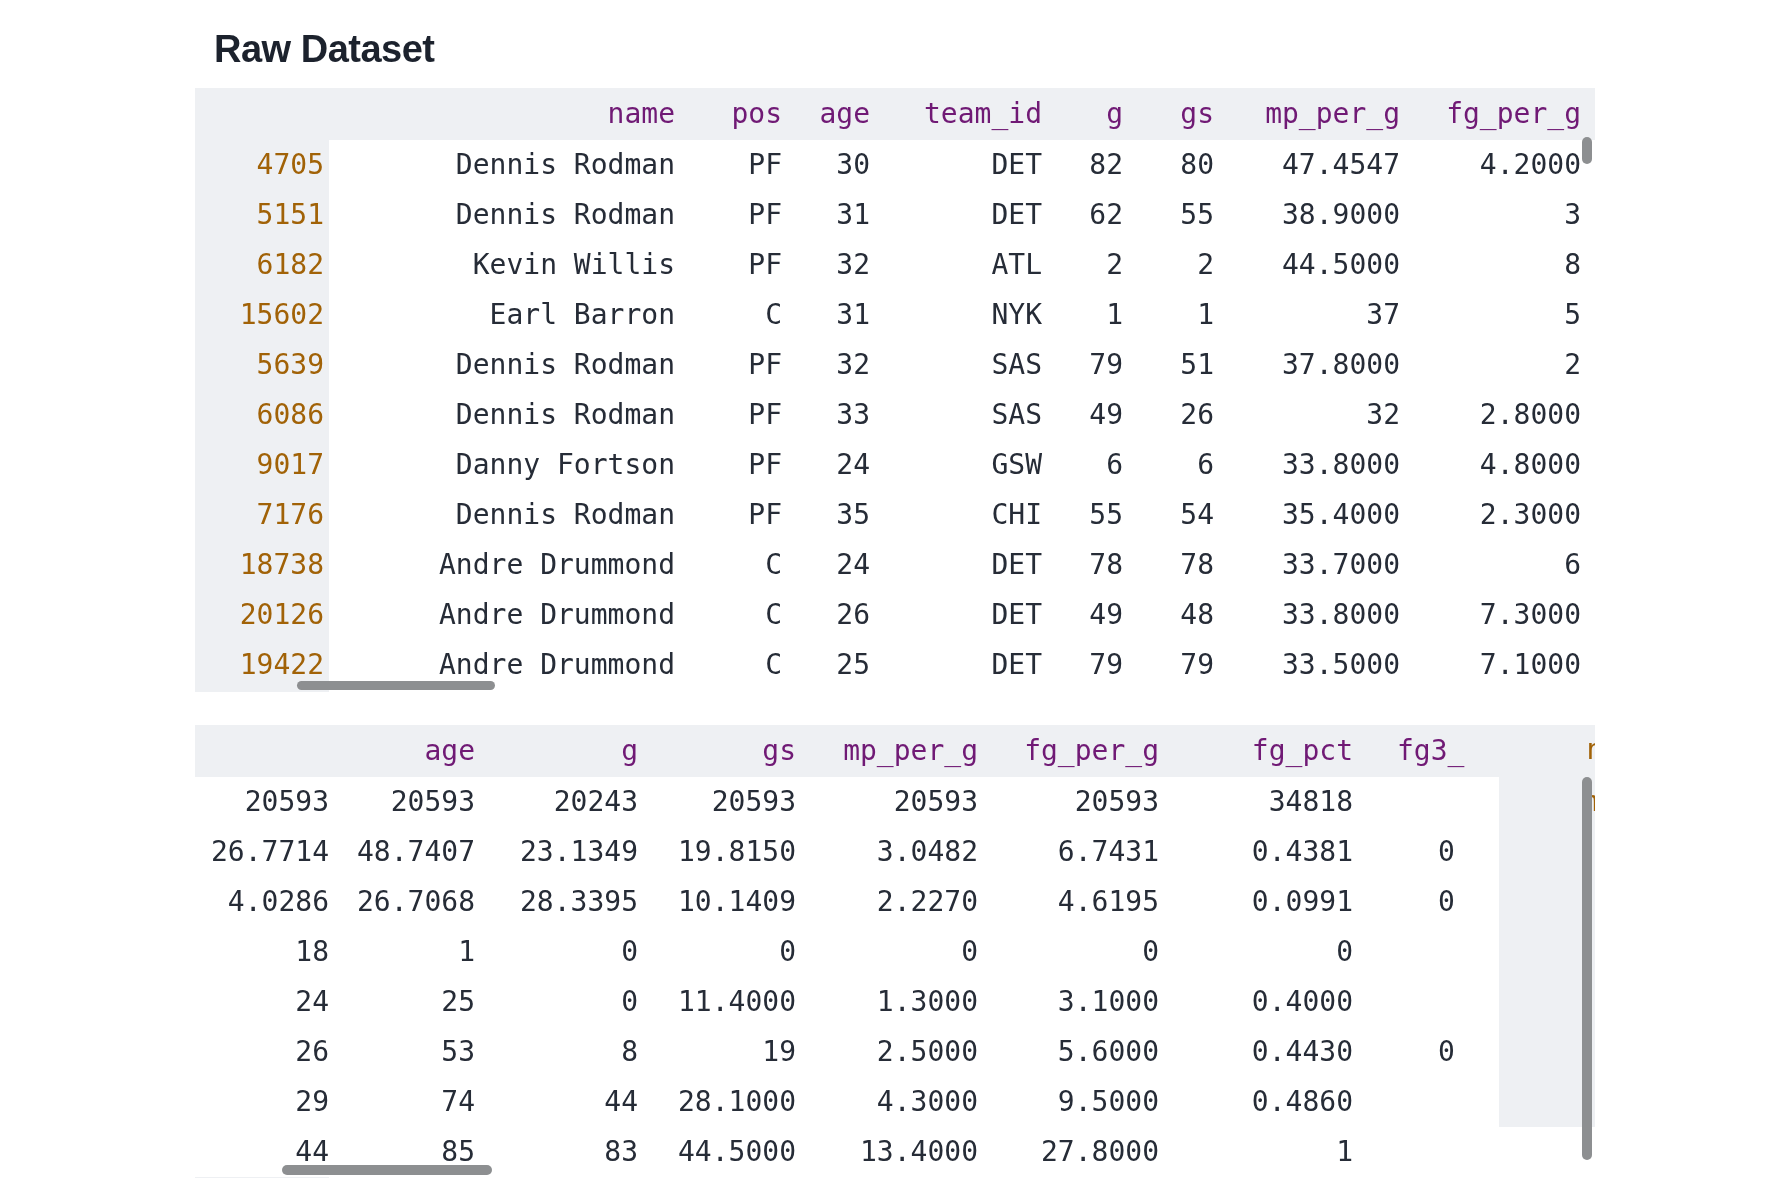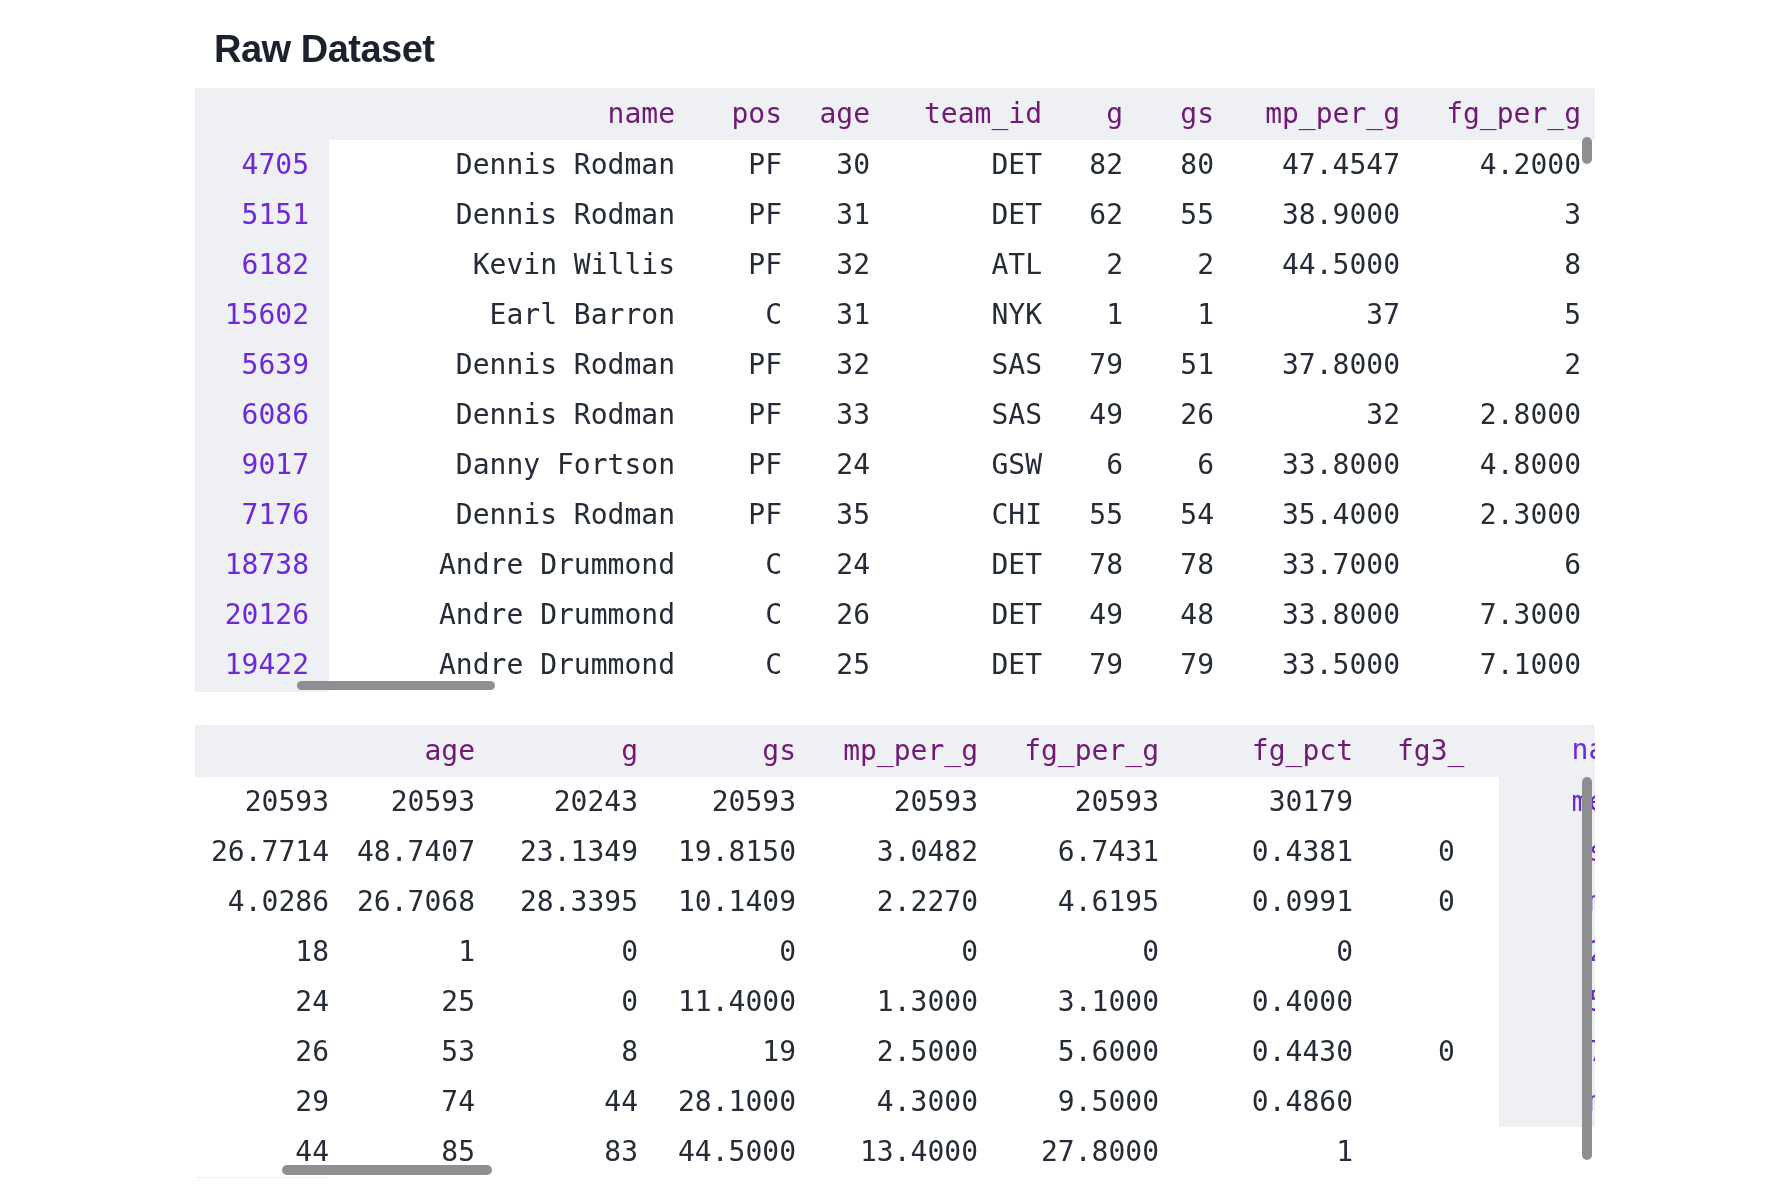--- a/index.html
+++ b/index.html
@@ -19,21 +19,21 @@
   .head-band{position:absolute;top:0;left:0;right:0;height:52px;background:#eef0f3;}
   .gutter-band{position:absolute;top:0;left:0;width:134px;height:100%;background:#eef0f3;}
   .grid{position:relative;display:grid;}
   .grid div{white-space:pre;overflow:hidden;}
   .hd{
     background:#eef0f3;color:#701a75;text-align:right;
     font-size:28px;line-height:52px;height:52px;
   }
   .hd.clip-head{text-align:left;padding-left:44px;}
   .idx{
-    background:#eef0f3;color:#6d28d9;text-align:right;padding-right:20px;
+    background:#eef0f3;color:#a16207;text-align:right;padding-right:5px;
     font-size:28px;line-height:50px;height:50px;
   }
   .cell{
     background:#ffffff;color:#262c37;text-align:right;
     font-size:28px;line-height:50px;height:50px;
   }
   .cell.clip-cell{text-align:left;padding-left:85px;}
   .vthumb,.hthumb{position:absolute;background:#8d8f91;z-index:5;}
   .vthumb{width:10px;border-radius:5px;}
   .hthumb{height:10px;border-radius:5px;}
@@ -176,21 +176,21 @@
       <div class="hd">fg_per_g</div>
       <div class="hd">fg_pct</div>
       <div class="hd clip-head">fg3_</div>
       <div class="idx">name</div>
       <div class="cell">20593</div>
       <div class="cell">20593</div>
       <div class="cell">20243</div>
       <div class="cell">20593</div>
       <div class="cell">20593</div>
       <div class="cell">20593</div>
-      <div class="cell">30179</div>
+      <div class="cell">34818</div>
       <div class="cell clip-cell"></div>
       <div class="idx">mean</div>
       <div class="cell">26.7714</div>
       <div class="cell">48.7407</div>
       <div class="cell">23.1349</div>
       <div class="cell">19.8150</div>
       <div class="cell">3.0482</div>
       <div class="cell">6.7431</div>
       <div class="cell">0.4381</div>
       <div class="cell clip-cell">0</div>

